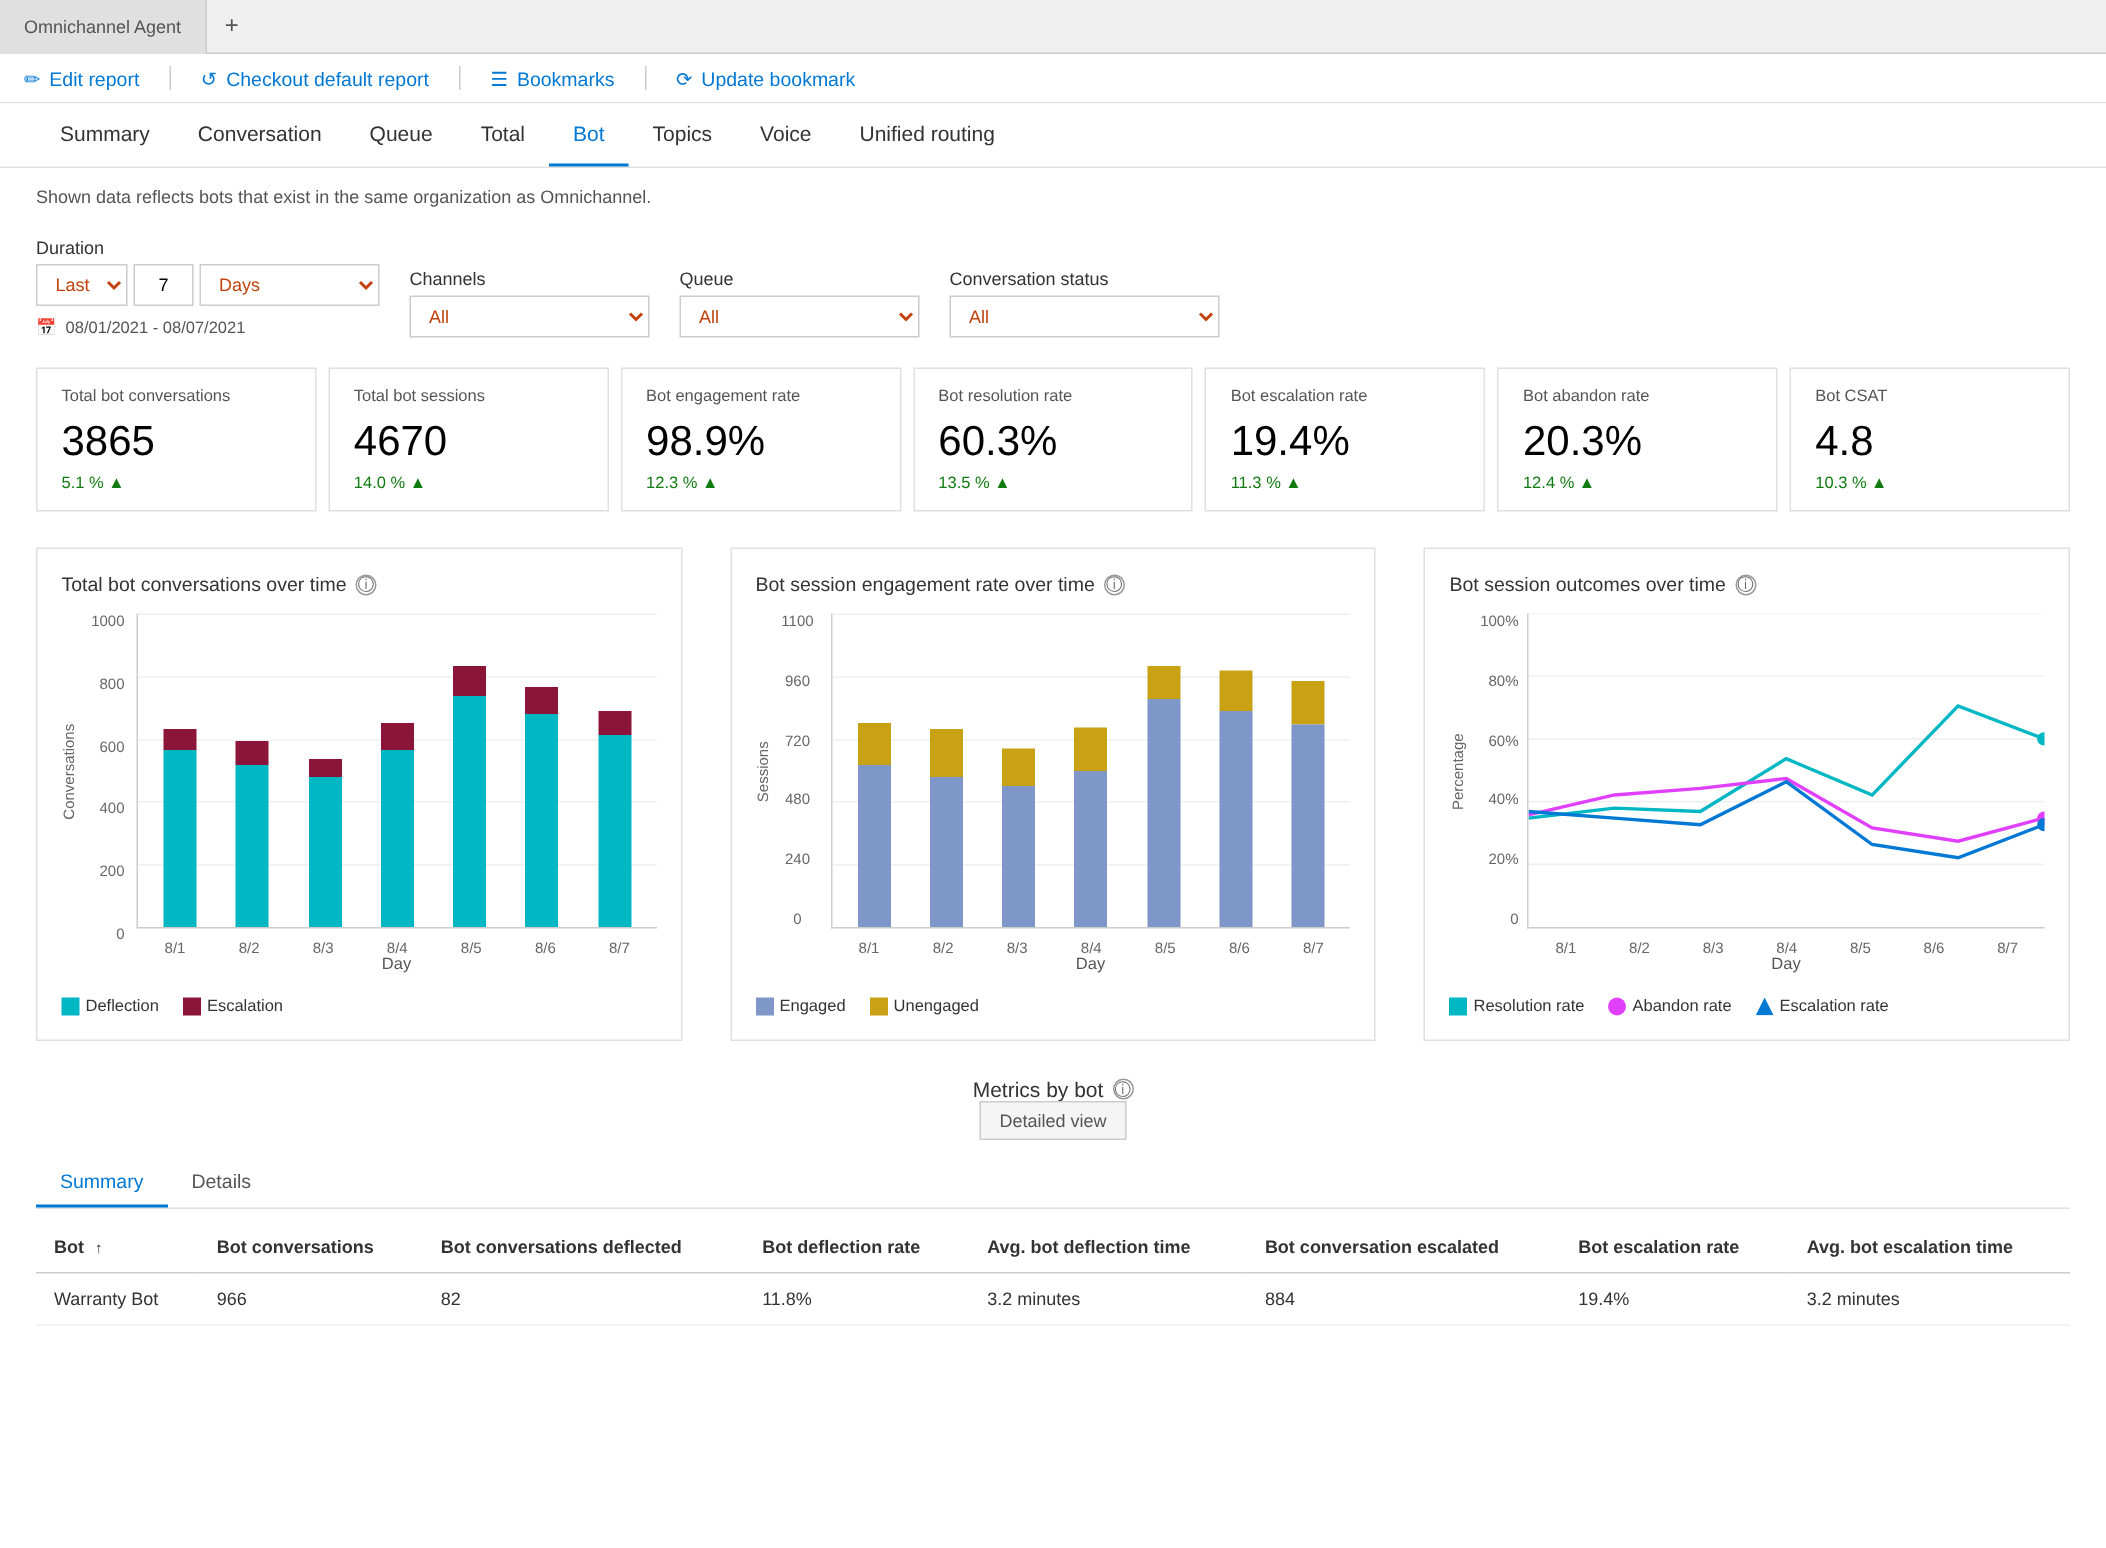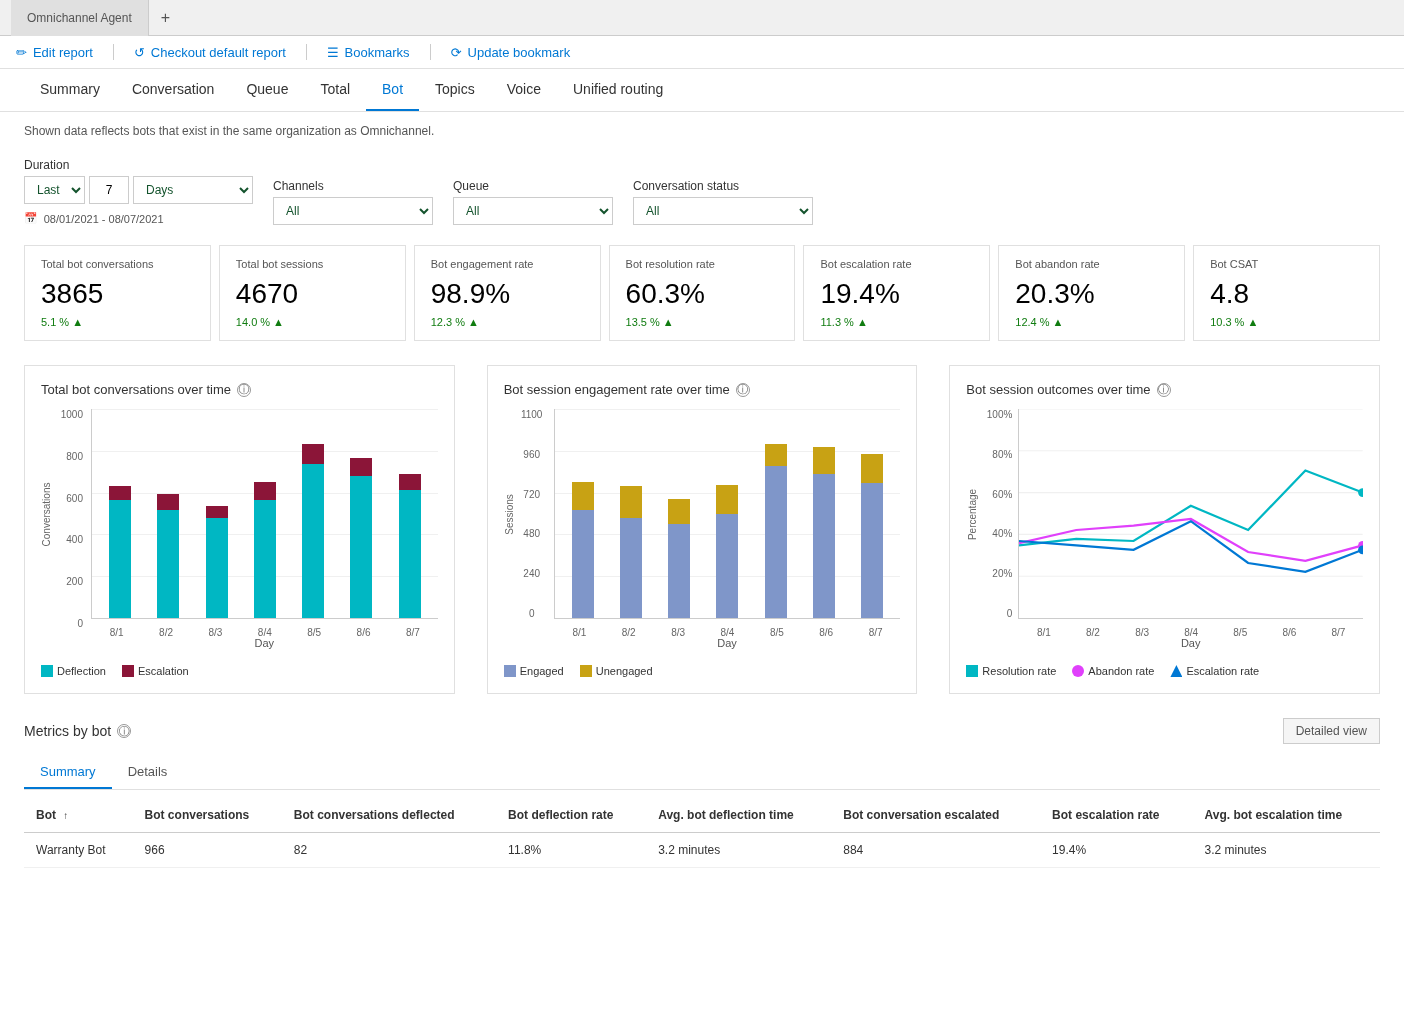--- a/index.html
+++ b/index.html
@@ -1,19 +1,19 @@
 <!DOCTYPE html>
 <html><head>
   <meta charset="utf-8">
   <style>
     * { box-sizing: border-box; margin: 0; padding: 0; }
     body { font-family: 'Segoe UI', Arial, sans-serif; font-size: 13px; background: #fff; color: #333; overflow-x: hidden; }
 
     
-    .browser-tabs { display: flex; align-items: center; background: #f0f0f0; border-bottom: 1px solid #ccc; padding: 11px; height: 36px; }
+    .browser-tabs { display: flex; align-items: center; background: #f0f0f0; border-bottom: 1px solid #ccc; padding: 0; height: 36px; }
     .browser-tab { display: flex; align-items: center; padding: 0 16px; height: 36px; font-size: 12px; cursor: pointer; border-right: 1px solid #ccc; background: #e0e0e0; color: #555; white-space: nowrap; }
     .browser-tab.active { background: #fff; color: #000; font-weight: 500; }
     .browser-tab .tab-close { margin-left: 8px; color: #666; font-size: 11px; cursor: pointer; }
     .browser-tab-add { padding: 0 12px; color: #555; font-size: 16px; cursor: pointer; }
 
     
     .toolbar { display: flex; align-items: center; padding: 8px 16px; border-bottom: 1px solid #e0e0e0; gap: 20px; background: #fff; }
     .toolbar-item { display: flex; align-items: center; gap: 6px; color: #0078d4; font-size: 13px; cursor: pointer; text-decoration: none; }
     .toolbar-separator { width: 1px; height: 16px; background: #ccc; }
 
@@ -23,21 +23,21 @@
     .nav-tab.active { color: #0078d4; border-bottom: 2px solid #0078d4; font-weight: 500; }
 
     
     .info-bar { padding: 12px 24px; font-size: 12px; color: #555; }
 
     
     .filters { padding: 8px 24px 12px; display: flex; gap: 20px; align-items: flex-end; flex-wrap: wrap; }
     .filter-group { display: flex; flex-direction: column; gap: 4px; }
     .filter-label { font-size: 12px; color: #333; font-weight: 500; }
     .filter-row { display: flex; align-items: center; gap: 4px; }
-    .filter-select { border: 1px solid #ccc; padding: 4px 8px; font-size: 12px; background: #fff; height: 28px; cursor: pointer; color: #14532d; }
+    .filter-select { border: 1px solid #ccc; padding: 4px 8px; font-size: 12px; background: #fff; height: 28px; cursor: pointer; color: #c2410c; }
     .filter-select-wide { min-width: 120px; }
     .filter-input { border: 1px solid #ccc; padding: 4px 6px; font-size: 12px; width: 40px; height: 28px; text-align: center; }
     .date-range { font-size: 11px; color: #555; display: flex; align-items: center; gap: 6px; margin-top: 4px; }
 
     
     .kpi-section { padding: 8px 24px 16px; display: flex; gap: 8px; flex-wrap: nowrap; overflow-x: auto; }
     .kpi-card { border: 1px solid #e0e0e0; padding: 12px 16px; min-width: 140px; flex: 1; background: #fff; }
     .kpi-title { font-size: 11px; color: #555; margin-bottom: 8px; white-space: nowrap; }
     .kpi-value { font-size: 28px; font-weight: 300; color: #000; margin-bottom: 6px; }
     .kpi-change { font-size: 11px; color: #107c10; display: flex; align-items: center; gap: 3px; }
@@ -47,21 +47,21 @@
     .charts-section { padding: 8px 24px 16px; display: flex; gap: 32px; }
     .chart-card { border: 1px solid #e0e0e0; padding: 16px; flex: 1; background: #fff; min-width: 0; }
     .chart-title { font-size: 13px; font-weight: 500; margin-bottom: 12px; display: flex; align-items: center; gap: 6px; }
     .chart-info-icon { color: #666; font-size: 11px; border: 1px solid #999; border-radius: 50%; width: 14px; height: 14px; display: inline-flex; align-items: center; justify-content: center; cursor: pointer; }
     .chart-legend { display: flex; gap: 16px; margin-top: 8px; font-size: 11px; }
     .legend-item { display: flex; align-items: center; gap: 4px; }
     .legend-color { width: 12px; height: 12px; }
 
     
     .table-section { padding: 8px 24px 16px; }
-    .table-header { display: flex; justify-content: space-between; margin-bottom: 12px; }
+    .table-header { display: flex; justify-content: space-between; align-items: center; margin-bottom: 12px; flex-direction: column; }
     .table-title { font-size: 14px; font-weight: 500; display: flex; align-items: center; gap: 6px; }
     .detailed-view-btn { border: 1px solid #ccc; padding: 5px 12px; font-size: 12px; background: #f5f5f5; cursor: pointer; color: #555; }
     .tab-switcher { display: flex; gap: 0; margin-bottom: 0; border-bottom: 1px solid #e0e0e0; }
     .tab-btn { padding: 8px 16px; font-size: 13px; cursor: pointer; background: none; border: none; color: #555; border-bottom: 2px solid transparent; }
     .tab-btn.active { color: #0078d4; border-bottom: 2px solid #0078d4; }
     .data-table { width: 100%; border-collapse: collapse; font-size: 12px; margin-top: 8px; }
     .data-table th { text-align: left; padding: 10px 12px; font-weight: 600; color: #333; border-bottom: 1px solid #ccc; white-space: nowrap; cursor: pointer; }
     .data-table td { padding: 10px 12px; border-bottom: 1px solid #f0f0f0; color: #333; }
     .sort-icon { font-size: 10px; margin-left: 4px; }
   </style>

